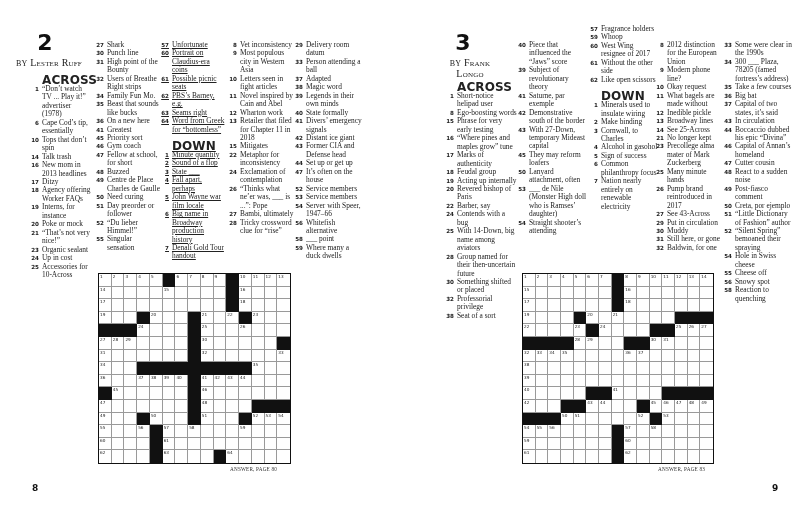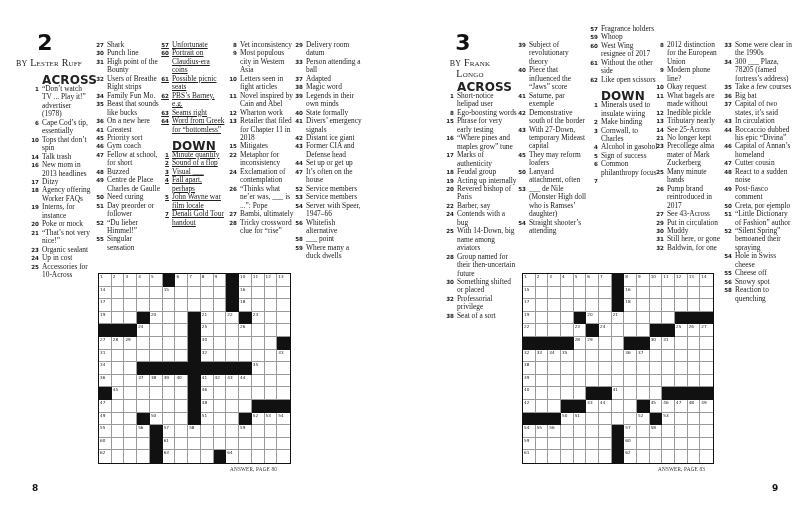--- a/index.html
+++ b/index.html
@@ -201,29 +201,33 @@
         <div class="clue">
           <span class="n">1</span>
           <span class="t">Minute quantity</span>
         </div>
         <div class="clue">
           <span class="n">2</span>
           <span class="t">Sound of a flop</span>
         </div>
         <div class="clue">
           <span class="n">3</span>
-          <span class="t">Visual ___</span>
+          <span class="t">State ___</span>
         </div>
         <div class="clue">
           <span class="n">4</span>
           <span class="t">Fall apart, perhaps</span>
         </div>
         <div class="clue">
           <span class="n">5</span>
           <span class="t">John Wayne war film locale</span>
+        </div>
+        <div class="clue">
+          <span class="n">6</span>
+          <span class="t">Big name in Broadway production history</span>
         </div>
         <div class="clue">
           <span class="n">7</span>
           <span class="t">Denali Gold Tour handout</span>
         </div>
       </div>
   </div>
   <div class="col" style="left:228px; top:41px; width:66px;">
     <div>
         <div class="clue">
@@ -776,26 +780,26 @@
         </div>
         <div class="clue">
           <span class="n">38</span>
           <span class="t">Seat of a sort</span>
         </div>
       </div>
   </div>
   <div class="col" style="left:112px; top:41px; width:70px;">
     <div>
         <div class="clue">
+          <span class="n">40</span>
+          <span class="t">Piece that influenced the “Jaws” score</span>
+        </div>
+        <div class="clue">
           <span class="n">39</span>
           <span class="t">Subject of revolutionary theory</span>
-        </div>
-        <div class="clue">
-          <span class="n">40</span>
-          <span class="t">Piece that influenced the “Jaws” score</span>
         </div>
         <div class="clue">
           <span class="n">41</span>
           <span class="t">Saturne, par exemple</span>
         </div>
         <div class="clue">
           <span class="n">42</span>
           <span class="t">Demonstrative south of the border</span>
         </div>
         <div class="clue">
@@ -865,20 +869,21 @@
         <div class="clue">
           <span class="n">5</span>
           <span class="t">Sign of success</span>
         </div>
         <div class="clue">
           <span class="n">6</span>
           <span class="t">Common philanthropy focus</span>
         </div>
         <div class="clue">
           <span class="n">7</span>
+          <span class="t">Nation nearly entirely on renewable electricity</span>
         </div>
       </div>
   </div>
   <div class="col" style="left:250px; top:41px; width:70px;">
     <div>
         <div class="clue">
           <span class="n">8</span>
           <span class="t">2012 distinction for the European Union</span>
         </div>
         <div class="clue">
@@ -892,21 +897,21 @@
         <div class="clue">
           <span class="n">11</span>
           <span class="t">What bagels are made without</span>
         </div>
         <div class="clue">
           <span class="n">12</span>
           <span class="t">Inedible pickle</span>
         </div>
         <div class="clue">
           <span class="n">13</span>
-          <span class="t">Tributary nearly</span>
+          <span class="t">Broadway lines</span>
         </div>
         <div class="clue">
           <span class="n">14</span>
           <span class="t">See 25-Across</span>
         </div>
         <div class="clue">
           <span class="n">21</span>
           <span class="t">No longer kept</span>
         </div>
         <div class="clue">

